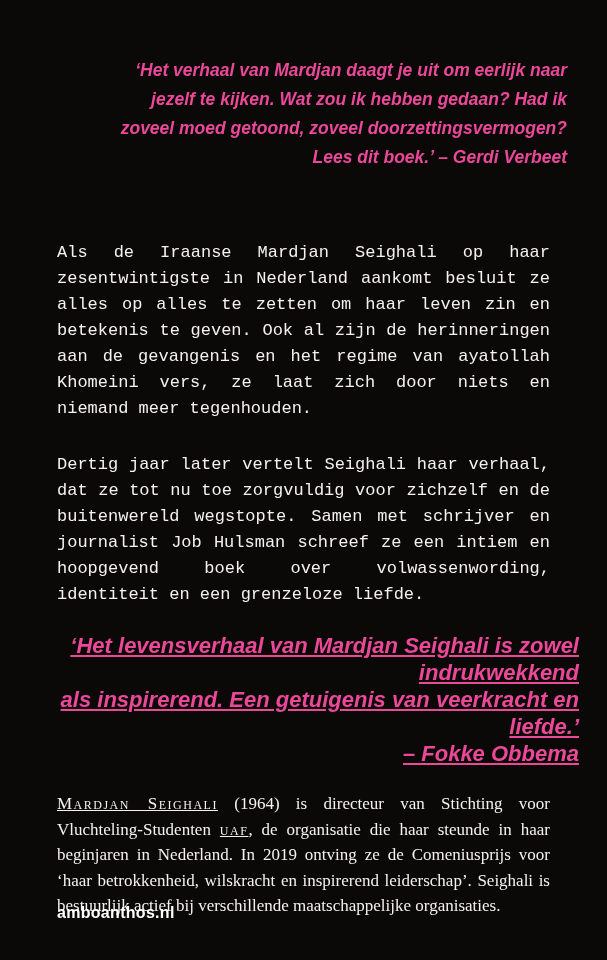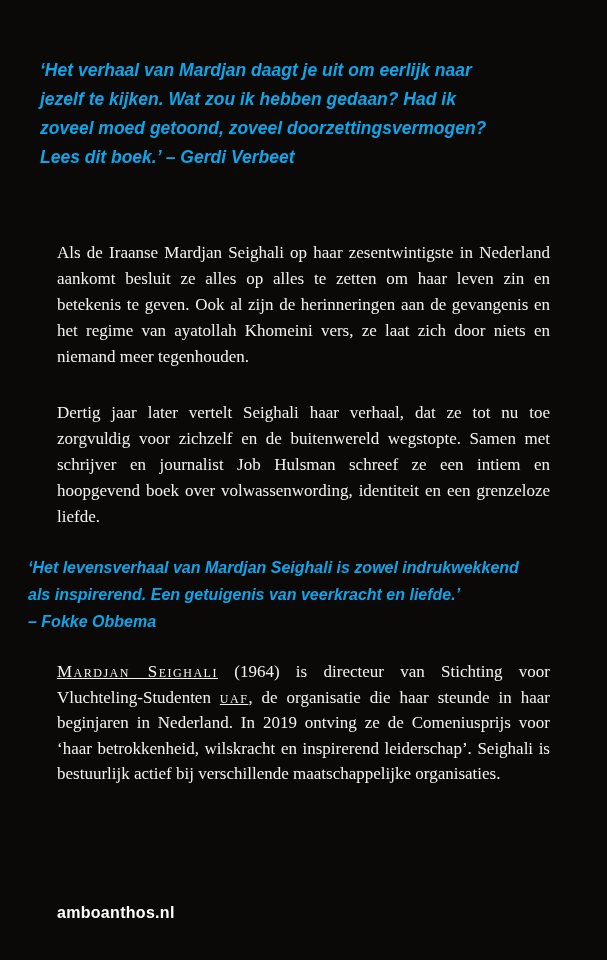--- a/index.html
+++ b/index.html
@@ -10,38 +10,40 @@
   .page {
     position: relative;
     width: 607px;
     height: 960px;
     background: #0a0908;
     overflow: hidden;
     font-family: "Liberation Serif", serif;
   }
   .quote {
     white-space: pre-line;
-    text-align: left;
-    color: #0ea5e9;
+    text-align: right;
+    color: #ec4899;
     font-family: "Liberation Sans", sans-serif;
     font-style: italic;
     font-weight: bold;
   }
   .quote.top {
     margin: 56px 40px 0;
     font-size: 17.5px;
     line-height: 29px;
   }
   .quote.mid {
     margin: 24px 28px 16px;
-    font-size: 16px;
+    font-size: 22px;
     line-height: 27px;
+    text-decoration: underline;
   }
   .synopsis {
     margin: 68px 57px 0;
+    font-family: Liberation Mono, monospace;
   }
   .synopsis p, .bio {
     margin: 0;
     color: #f5f2ee;
     font-size: 17px;
     line-height: 26px;
     text-align: justify;
   }
   .synopsis p + p {
     margin-top: 30px;

